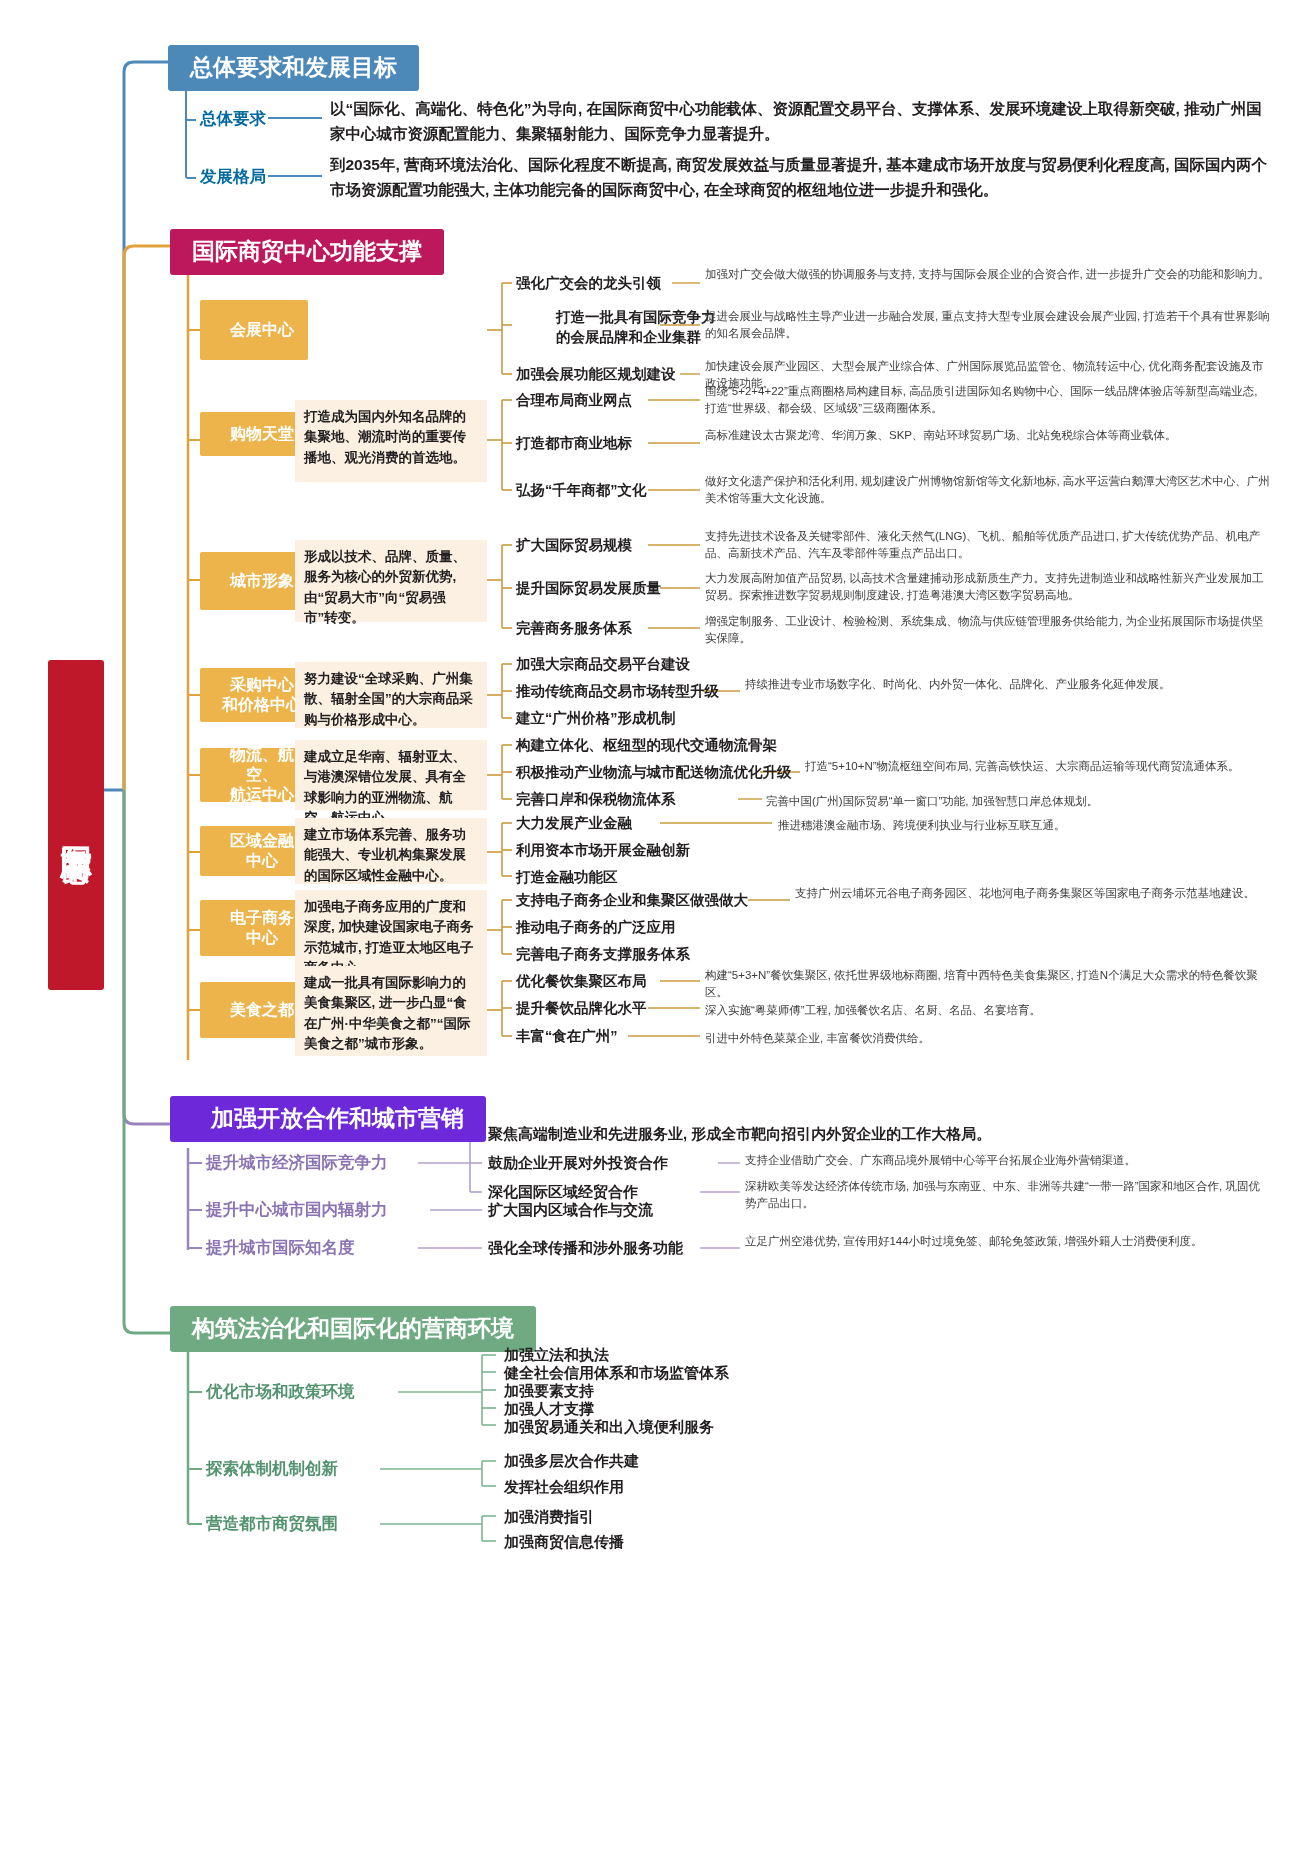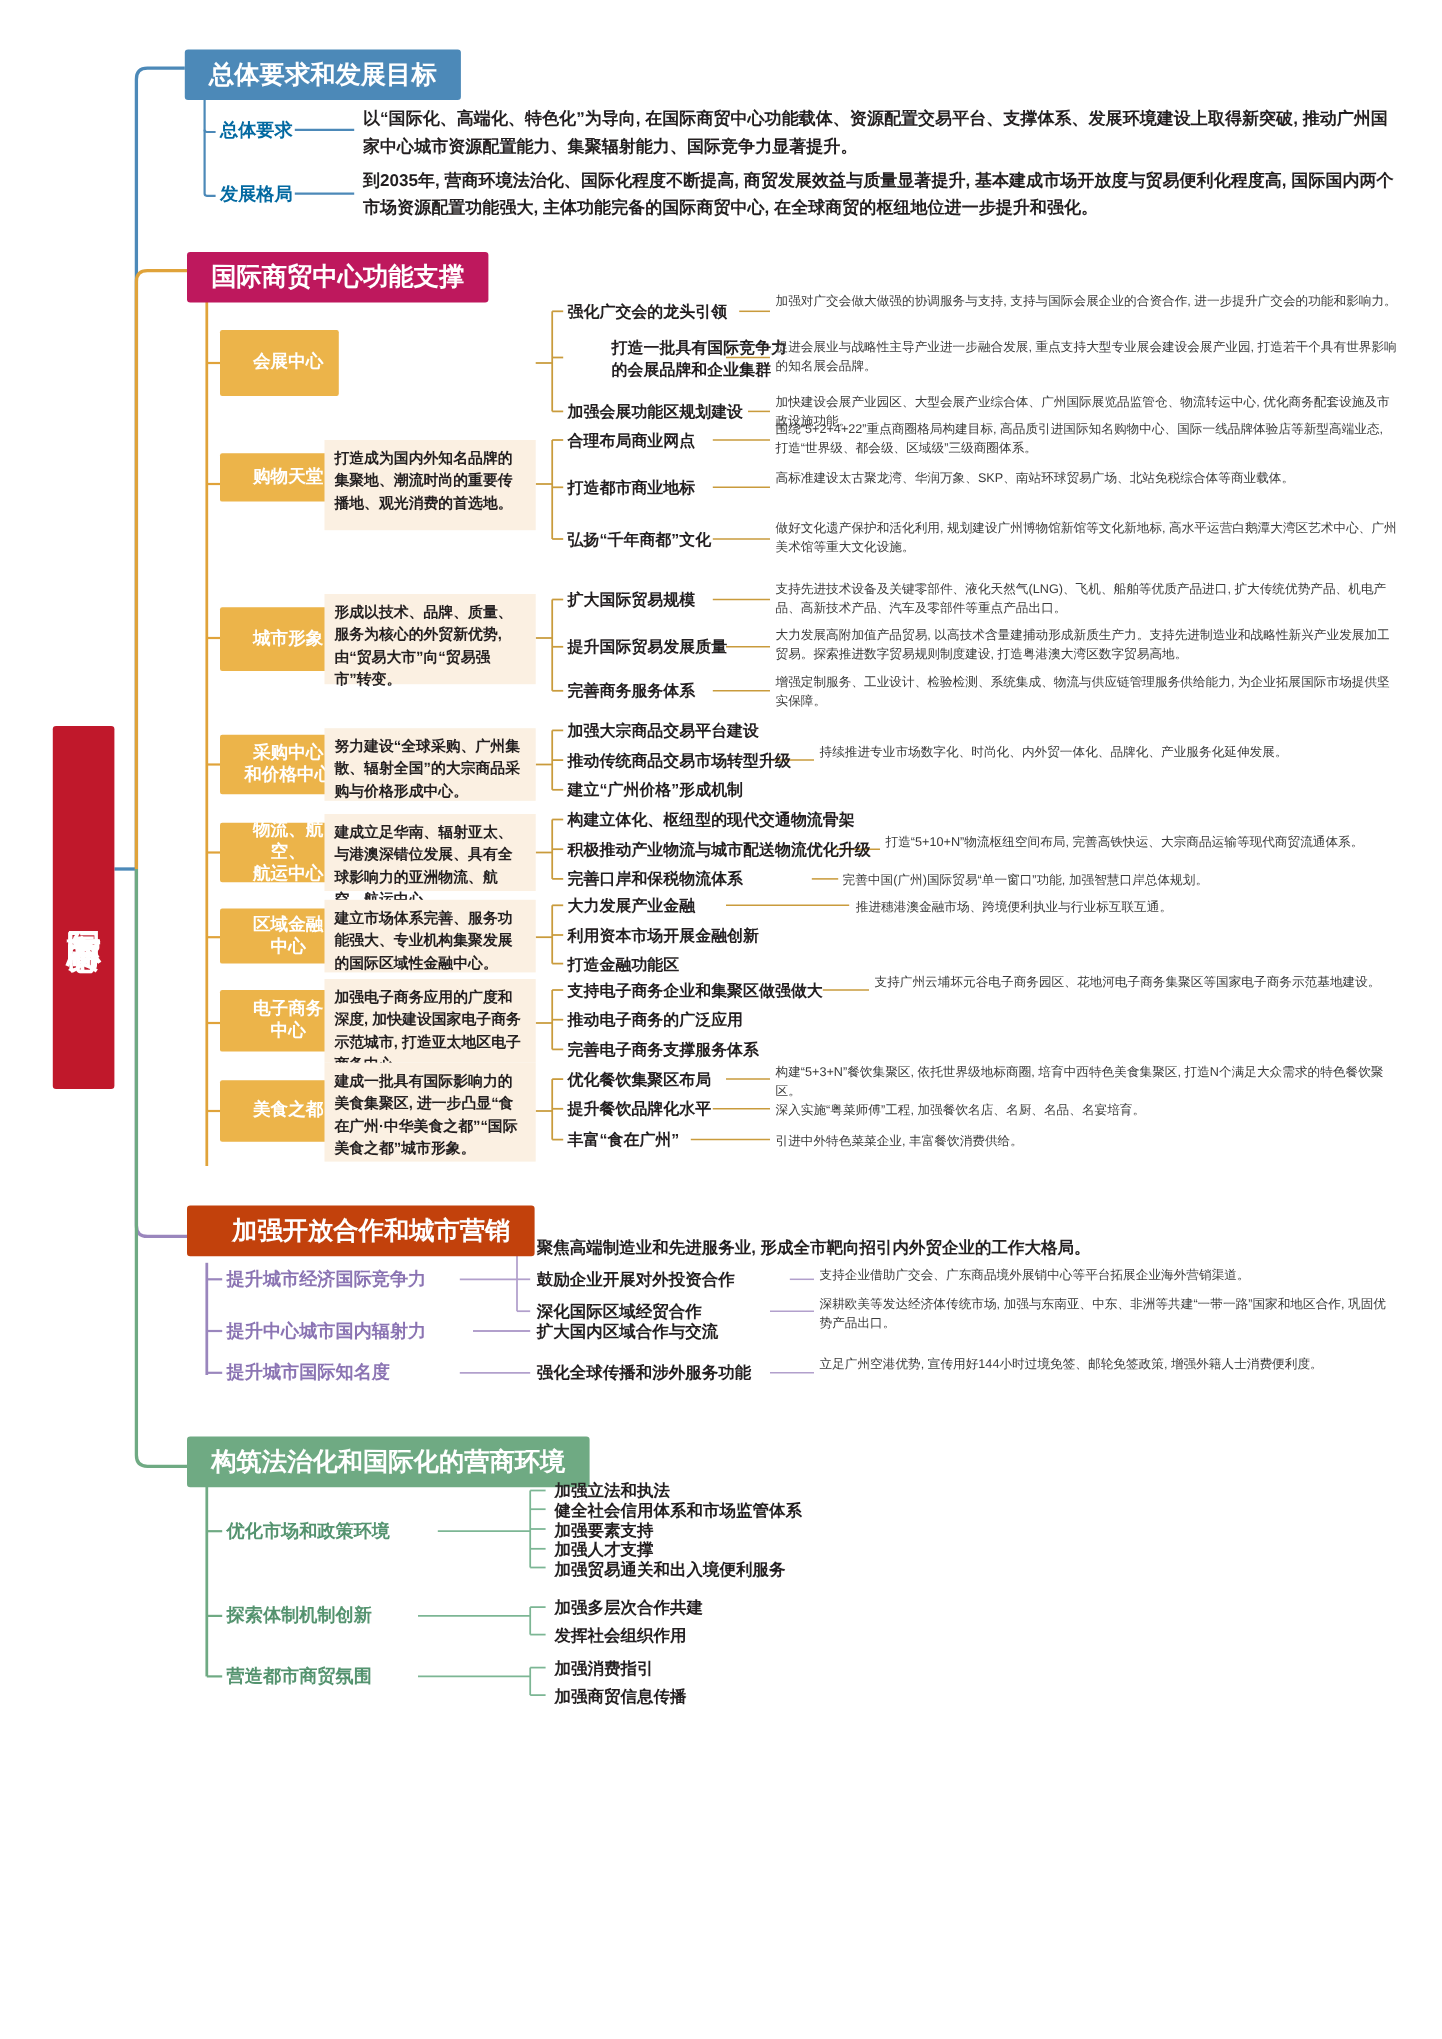--- a/index.html
+++ b/index.html
@@ -15,21 +15,21 @@
     writing-mode:vertical-rl;text-orientation:upright;
   }
 
   
   .sec-head{
     position:absolute;color:#fff;font-weight:bold;font-size:23px;
     padding:7px 22px 8px 22px;border-radius:3px;white-space:nowrap;
   }
   .sec-blue{background:#4c89b8;}
   .sec-orange{background:#be185d;}
-  .sec-purple{background:#c2410c;padding-left:41px;}
+  .sec-purple{background:#6d28d9;padding-left:41px;}
   .sec-green{background:#6faa83;}
 
   
   .lvl2{
     position:absolute;font-weight:bold;font-size:16.5px;white-space:nowrap;
   }
   .lvl2.blue{color:#0369a1;}
   .lvl2.purple{color:#8b74b3;}
   .lvl2.green{color:#54936f;}
 

